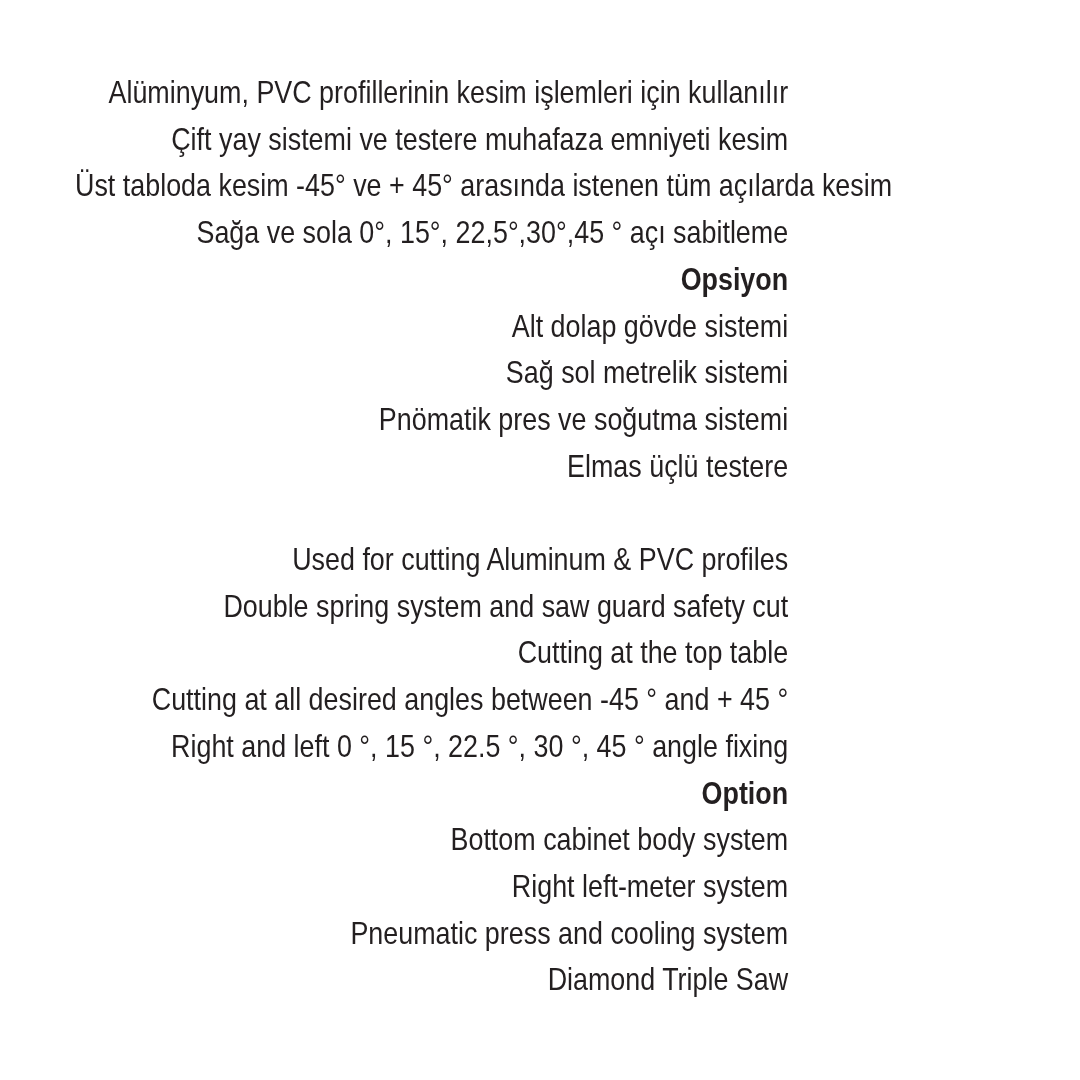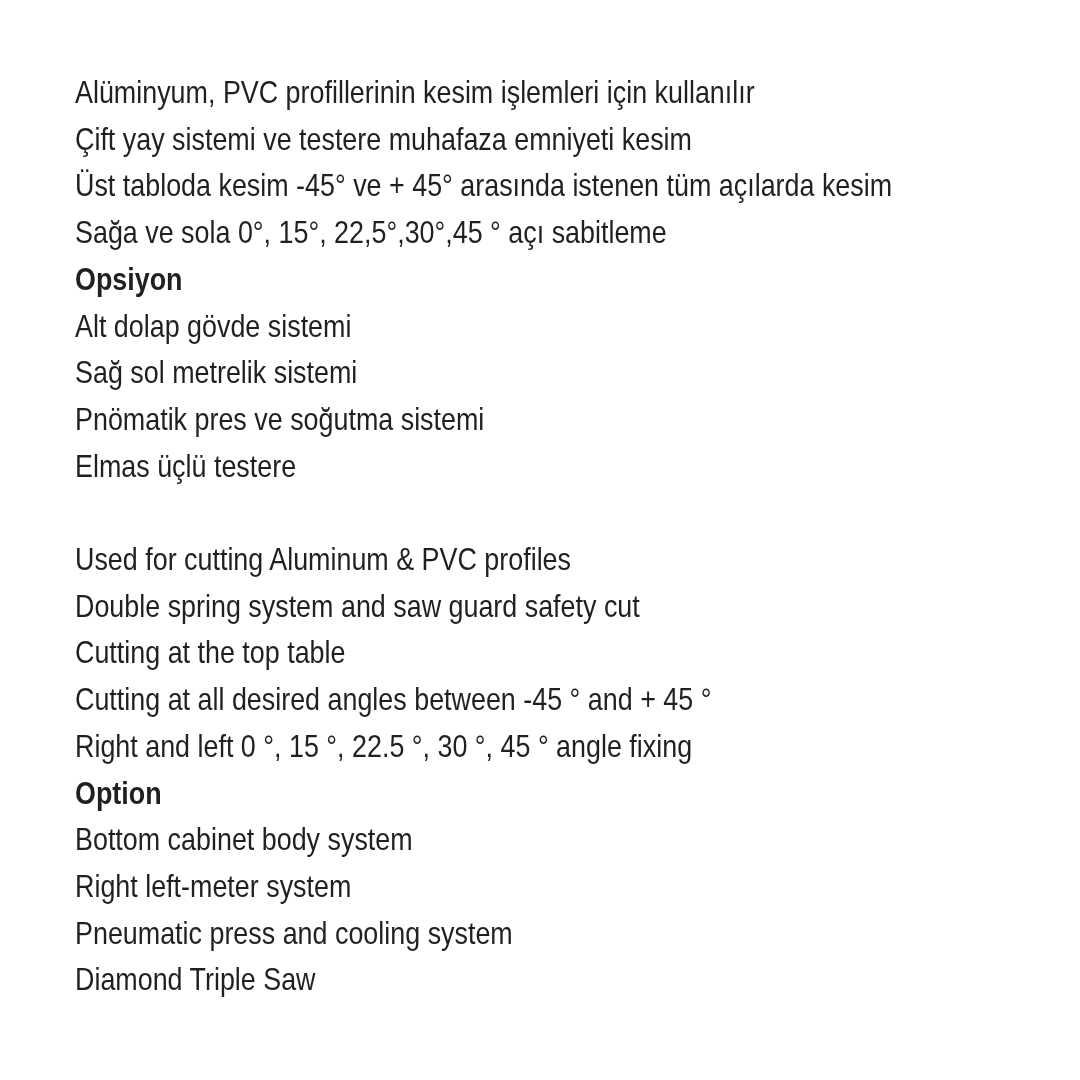--- a/index.html
+++ b/index.html
@@ -12,20 +12,21 @@
     height: 1080px;
     background: var(--paper);
     overflow: hidden;
   }
   .doc {
     width: 944px;
     height: 1080px;
     padding: 69px 20px 0 75px;
     font-family: "Liberation Sans", "DejaVu Sans", sans-serif;
     color: var(--ink);
+    text-align: right;
   }
   .line {
     font-size: 32px;
     line-height: 46.7px;
     white-space: nowrap;
     letter-spacing: 0;
     
     transform: scaleX(0.84);
     transform-origin: 0 50%;
   }

